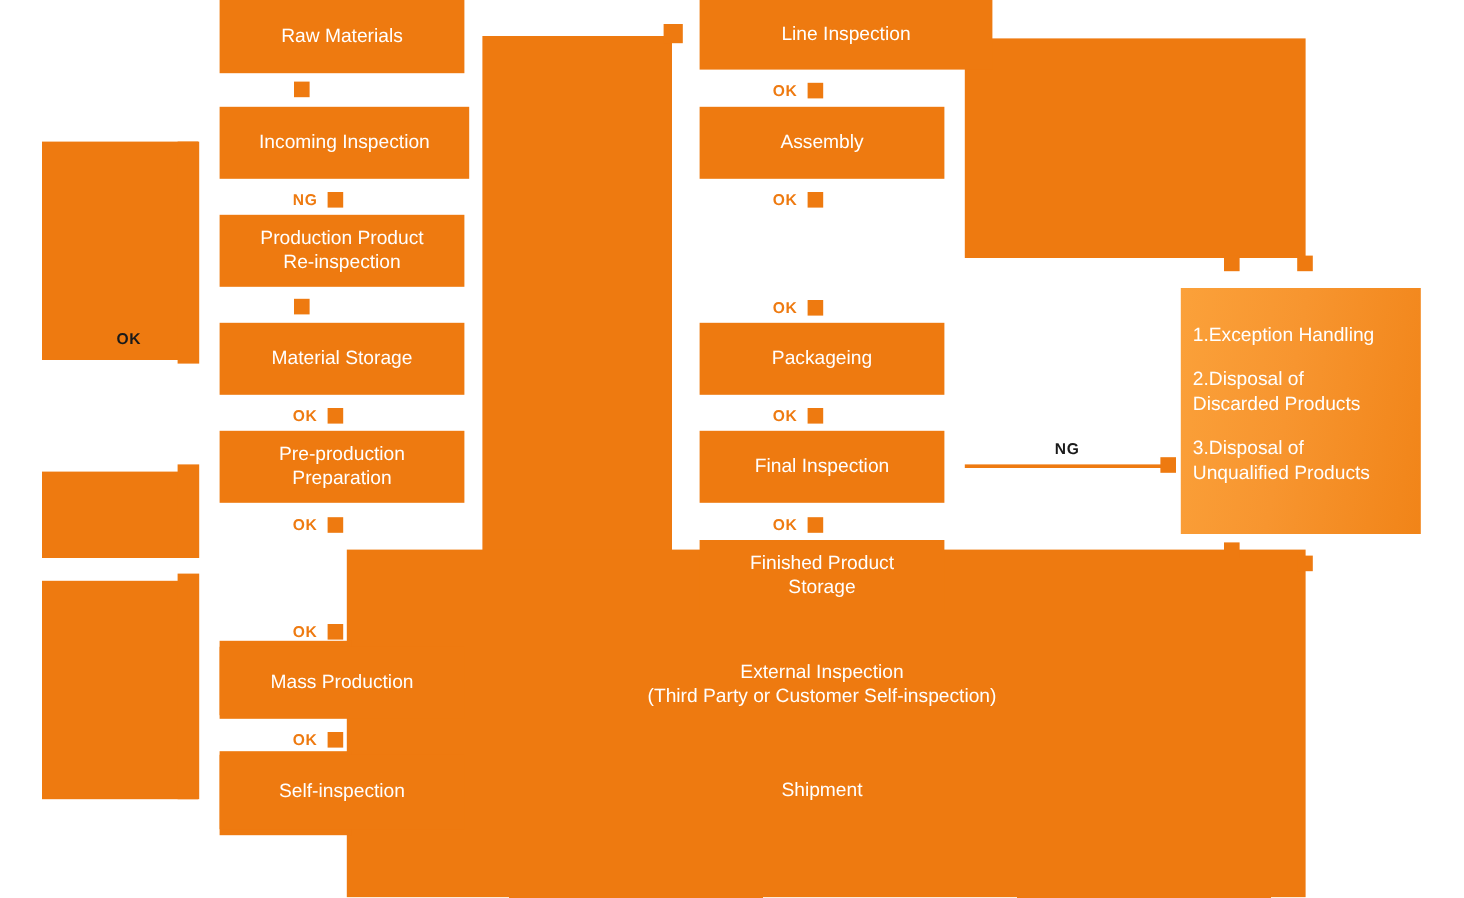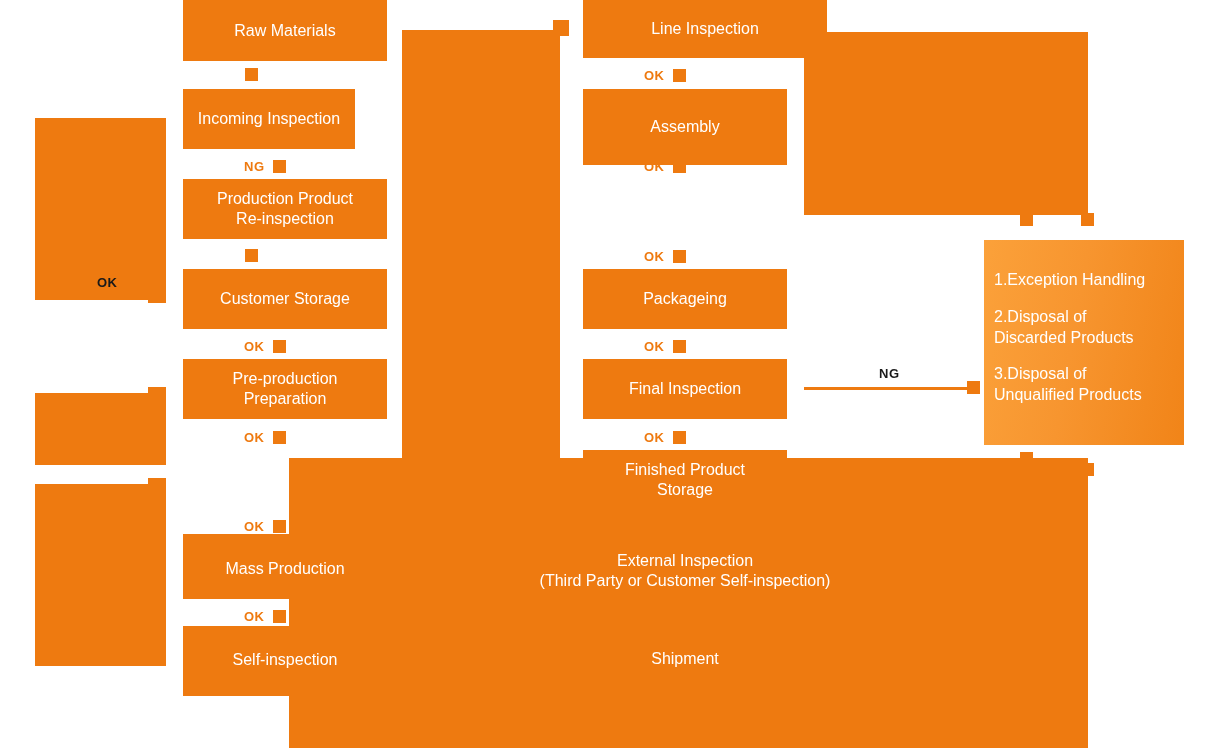--- a/index.html
+++ b/index.html
@@ -131,36 +131,36 @@
   <div class="marker" style="left:1020px; top:452px;"></div>
   <div class="marker" style="left:1081px; top:463px;"></div>
 
   <div class="blk" style="left:183px; top:0px; width:204px; height:61px;">Raw Materials</div>
 
   <div class="conn nolabel" style="left:245px; top:68px;">
 
     <span class="mark"></span>
   </div>
 
-  <div class="blk" style="left:183px; top:89px; width:172px; height:60px;">Incoming Inspection</div>
+  <div class="blk" style="left:183px; top:89px; width:208px; height:60px;">Incoming Inspection</div>
 
   <div class="conn" style="left:244px; top:159px;">
     <span class="txt">NG</span>
     <span class="mark"></span>
   </div>
 
   <div class="blk" style="left:183px; top:179px; width:204px; height:60px;">Production Product
 Re-inspection</div>
 
   <div class="conn nolabel" style="left:245px; top:249px;">
 
     <span class="mark"></span>
   </div>
 
-  <div class="blk" style="left:183px; top:269px; width:204px; height:60px;">Customer Storage</div>
+  <div class="blk" style="left:183px; top:269px; width:204px; height:60px;">Material Storage</div>
 
   <div class="conn" style="left:244px; top:339px;">
     <span class="txt">OK</span>
     <span class="mark"></span>
   </div>
 
   <div class="blk" style="left:183px; top:359px; width:204px; height:60px;">Pre-production
 Preparation</div>
 
   <div class="conn" style="left:244px; top:430px;">
@@ -183,21 +183,21 @@
 
   <div class="blk" style="left:183px; top:629px; width:204px; height:62px;">Self-inspection</div>
 
   <div class="blk" style="left:583px; top:0px; width:244px; height:58px;">Line Inspection</div>
 
   <div class="conn" style="left:644px; top:68px;">
     <span class="txt">OK</span>
     <span class="mark"></span>
   </div>
 
-  <div class="blk" style="left:583px; top:89px; width:204px; height:76px;">Assembly</div>
+  <div class="blk" style="left:583px; top:89px; width:204px; height:60px;">Assembly</div>
 
   <div class="conn" style="left:644px; top:159px;">
     <span class="txt">OK</span>
     <span class="mark"></span>
   </div>
 
 
   <div class="conn" style="left:644px; top:249px;">
     <span class="txt">OK</span>
     <span class="mark"></span>

